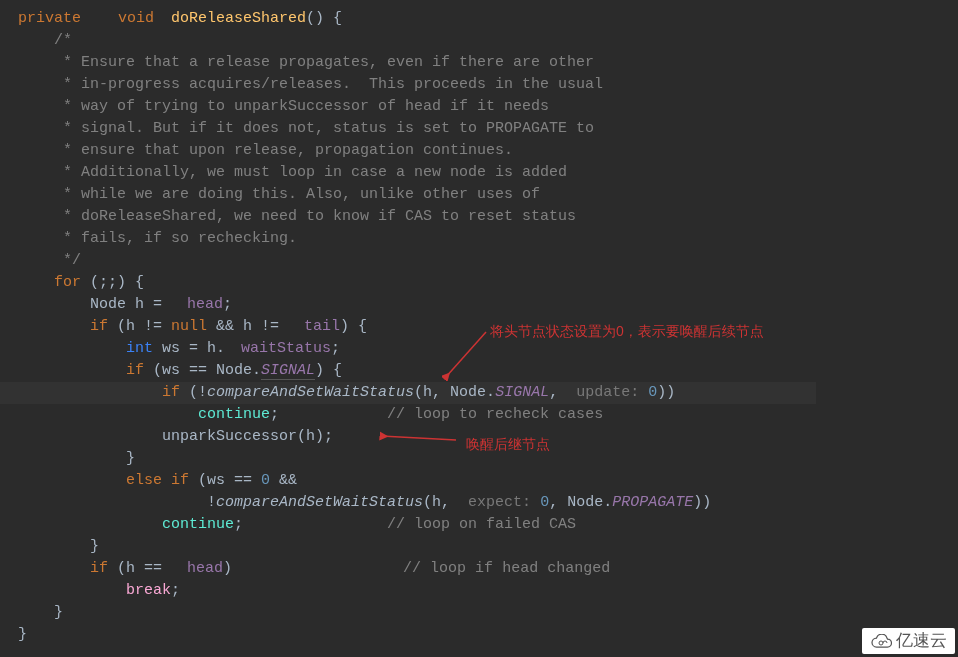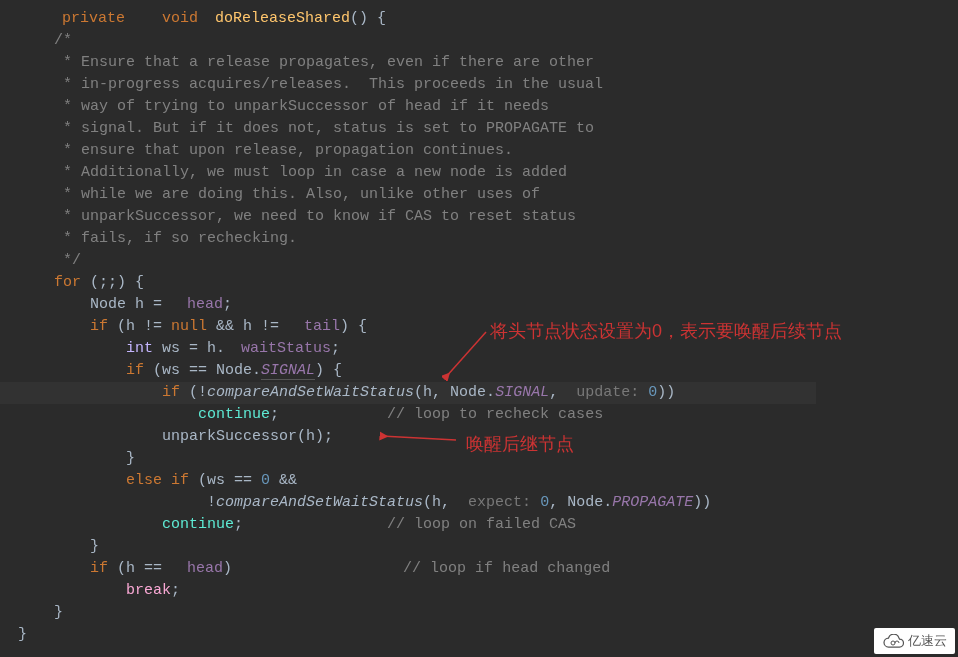--- a/index.html
+++ b/index.html
@@ -16,26 +16,26 @@
       width: 958px;
       height: 657px;
       overflow: hidden;
       position: relative;
       padding: 8px 0 0 18px;
     }
     .code-line {
       white-space: pre;
       position: relative;
     }
-    .kw-private { color: #cc7832; margin-left: 44px; }
+    .kw-private { color: #cc7832; }
     .kw-void { color: #cc7832; margin-left: 28px; }
     .kw-for { color: #cc7832; }
     .kw-if { color: #cc7832; }
     .kw-else { color: #cc7832; }
-    .kw-int { color: #c4b5fd; }
+    .kw-int { color: #3b82f6; }
     .kw-null { color: #cc7832; text-align: right; }
     .kw-continue { color: #5eead4; }
     .kw-break { color: #f9a8d4; }
     .method-name { color: #ffc66d; margin-left: 8px; }
     .comment { color: #808080; }
     .field { color: #9876aa; margin-left: 16px; }
     .const-italic { color: #9876aa; font-style: italic; }
     .method-call-italic { font-style: italic; color: #a9b7c6;}
     .number { color: #6897bb; }
     .param-hint { color: #787878; font-style: normal;}
@@ -46,59 +46,59 @@
       padding-left: 18px;
       width: 816px;
     }
     .underlined {
       border-bottom: 1px solid #555;
     }
     .annotation {
       position: absolute;
       color: #cc3333;
       font-family: 'Microsoft YaHei', sans-serif;
-      font-size: 18px;
+      font-size: 14px;
       white-space: nowrap;
     }
     .arrow {
       position: absolute;
       pointer-events: none;
     }
     .watermark {
       position: absolute;
       bottom: 3px;
       right: 3px;
       background: #fff;
       padding: 2px 8px;
       display: flex;
       align-items: center;
       gap: 4px;
       font-family: sans-serif;
-      font-size: 13px;
+      font-size: 17px;
       color: #555;
       border-radius: 2px;
     }
     .watermark-icon {
       width: 22px;
       height: 14px;
     }
   </style>
 </head>
 <body>
 
 <div class="code-line"><span class="kw-private">private</span> <span class="kw-void">void</span> <span class="method-name">doReleaseShared</span><span class="punct">() {</span></div>
 <div class="code-line">    <span class="comment">/*</span></div>
 <div class="code-line">    <span class="comment"> * Ensure that a release propagates, even if there are other</span></div>
 <div class="code-line">    <span class="comment"> * in-progress acquires/releases.  This proceeds in the usual</span></div>
 <div class="code-line">    <span class="comment"> * way of trying to unparkSuccessor of head if it needs</span></div>
 <div class="code-line">    <span class="comment"> * signal. But if it does not, status is set to PROPAGATE to</span></div>
 <div class="code-line">    <span class="comment"> * ensure that upon release, propagation continues.</span></div>
 <div class="code-line">    <span class="comment"> * Additionally, we must loop in case a new node is added</span></div>
 <div class="code-line">    <span class="comment"> * while we are doing this. Also, unlike other uses of</span></div>
-<div class="code-line">    <span class="comment"> * unparkSuccessor, we need to know if CAS to reset status</span></div>
+<div class="code-line">    <span class="comment"> * doReleaseShared, we need to know if CAS to reset status</span></div>
 <div class="code-line">    <span class="comment"> * fails, if so rechecking.</span></div>
 <div class="code-line">    <span class="comment"> */</span></div>
 <div class="code-line">    <span class="kw-for">for</span><span> (;;) {</span></div>
 <div class="code-line">        <span>Node h = </span><span class="field">head</span><span>;</span></div>
 <div class="code-line">        <span class="kw-if">if</span><span> (h != </span><span class="kw-null">null</span><span> &amp;&amp; h != </span><span class="field">tail</span><span>) {</span></div>
 <div class="code-line">            <span class="kw-int">int</span><span> ws = h.</span><span class="field">waitStatus</span><span>;</span></div>
 <div class="code-line">            <span class="kw-if">if</span><span> (ws == Node.</span><span class="const-italic underlined">SIGNAL</span><span>) {</span></div>
 <div class="code-line highlighted-line">                <span class="kw-if">if</span><span> (!</span><span class="method-call-italic">compareAndSetWaitStatus</span><span>(h, Node.</span><span class="const-italic">SIGNAL</span><span>, </span><span class="param-hint"> update: </span><span class="number">0</span><span>))</span></div>
 <div class="code-line">                    <span class="kw-continue">continue</span><span>;</span>            <span class="comment">// loop to recheck cases</span></div>
 <div class="code-line">                <span>unparkSuccessor(h);</span></div>

